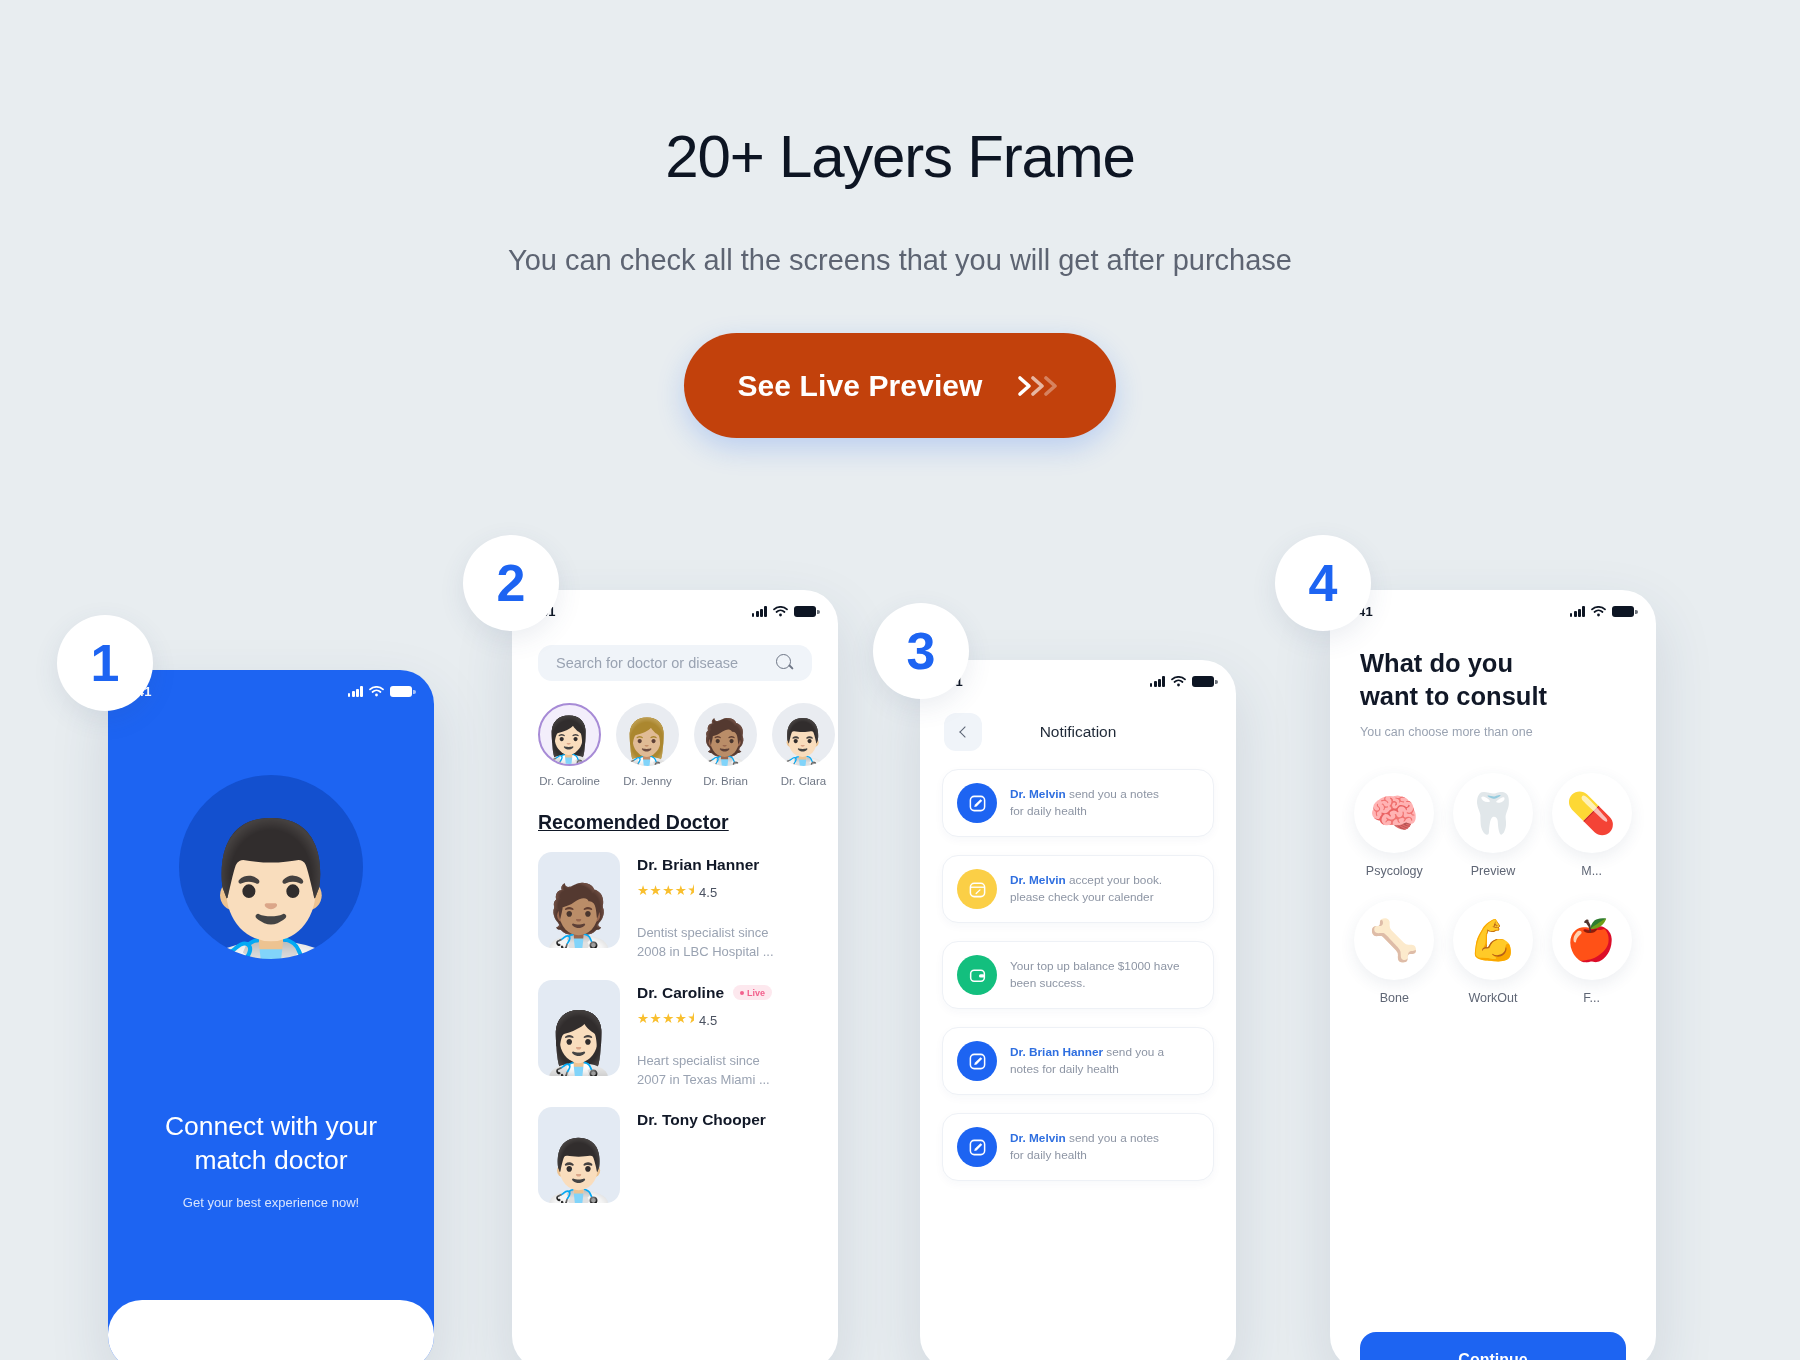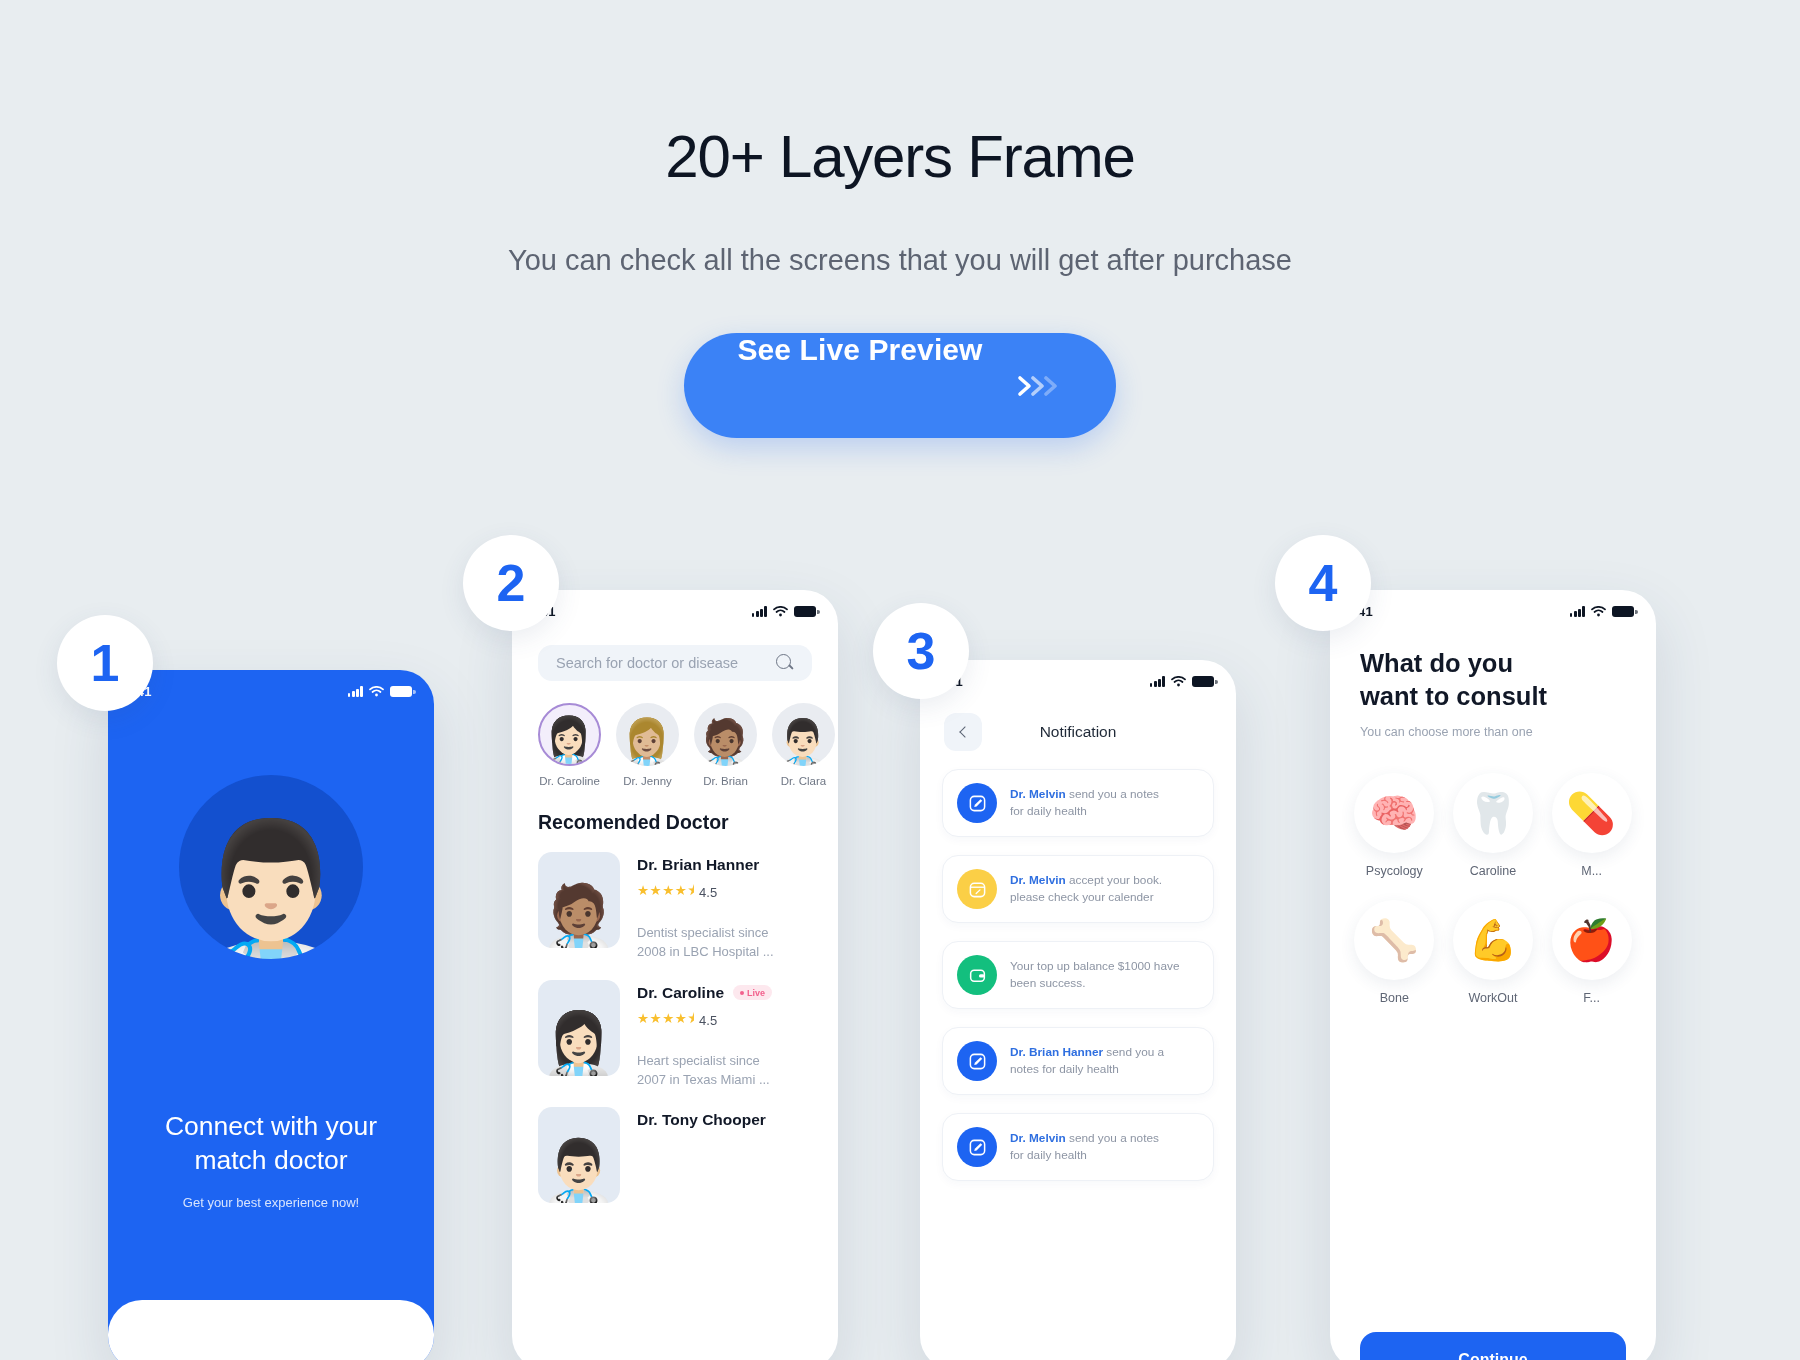--- a/index.html
+++ b/index.html
@@ -18,22 +18,22 @@
     font-size: 60px; font-weight: 400; letter-spacing: -1.2px;
     color: #0d1523; line-height: 1.1;
   }
   .hero-sub {
     margin-top: 44px;
     font-size: 29px; font-weight: 400; color: #5d6472; line-height: 1.8;
   }
   .cta-wrap { margin-top: 47px; display: flex; justify-content: center; }
   .cta-btn {
     width: 432px; height: 105px; border-radius: 53px;
-    background: #3b82f6; border: none; cursor: pointer;
-    display: flex; justify-content: center; gap: 32px;
+    background: #c2410c; border: none; cursor: pointer;
+    display: flex; align-items: center; justify-content: center; gap: 32px;
     box-shadow: 0 10px 28px rgba(29,100,242,.22);
   }
   .cta-label { color: #fff; font-size: 30px; font-weight: 700; letter-spacing: .1px; }
   .cta-arrows { display: flex; align-items: center; }
   .cta-arrows svg { display: block; }
   .ar1 { opacity: 1; }
   .ar2 { opacity: .62; margin-left: -9px; }
   .ar3 { opacity: .34; margin-left: -9px; }
 
   
@@ -115,21 +115,21 @@
   .doc-row { display: flex; gap: 15px; padding: 22px 0 0 26px; }
   .doc-chip { width: 63px; flex: 0 0 63px; text-align: center; }
   .doc-ava {
     width: 63px; height: 63px; border-radius: 50%; overflow:hidden;
     background: #e9ecf1; display:flex; align-items:flex-end; justify-content:center;
     font-size: 46px; line-height: 1;
   }
   .doc-chip.active .doc-ava { border: 2px solid #a78bd6; background: #f3eefb; }
   .doc-name { font-size: 11.5px; color: #6f7785; margin-top: 9px; white-space: nowrap; }
 
-  .sect-title { padding: 24px 0 0 26px; font-size: 19.5px; font-weight: 700; color: #111827; }
+  .sect-title { padding: 24px 0 0 26px; font-size: 19.5px; font-weight: 700; color: #111827; text-decoration: underline; }
 
   .rec-card { display: flex; gap: 17px; padding: 18px 26px 0 26px; }
   .rec-thumb {
     width: 82px; height: 96px; border-radius: 14px; background: #e3eaf3;
     display:flex; align-items:flex-end; justify-content:center; overflow:hidden;
     font-size: 62px; line-height: 1;
   }
   .rec-info { padding-top: 4px; min-width: 0; }
   .rec-name-line { display: flex; align-items: center; gap: 9px; }
   .rec-name { font-size: 15.5px; font-weight: 700; color: #111827; white-space: nowrap; }
@@ -432,21 +432,21 @@
       </div>
       <div class="p4-s">You can choose more than one</div>
 
       <div class="cons-grid">
         <div class="cons-item">
           <div class="cons-circle">🧠</div>
           <div class="cons-label">Psycology</div>
         </div>
         <div class="cons-item">
           <div class="cons-circle">🦷</div>
-          <div class="cons-label">Caroline</div>
+          <div class="cons-label">Preview</div>
         </div>
         <div class="cons-item">
           <div class="cons-circle">💊</div>
           <div class="cons-label">M...</div>
         </div>
         <div class="cons-item">
           <div class="cons-circle">🦴</div>
           <div class="cons-label">Bone</div>
         </div>
         <div class="cons-item">

